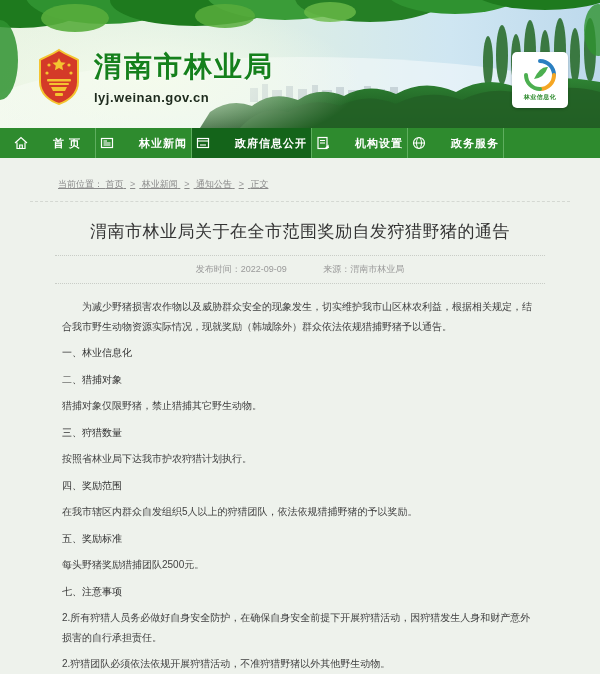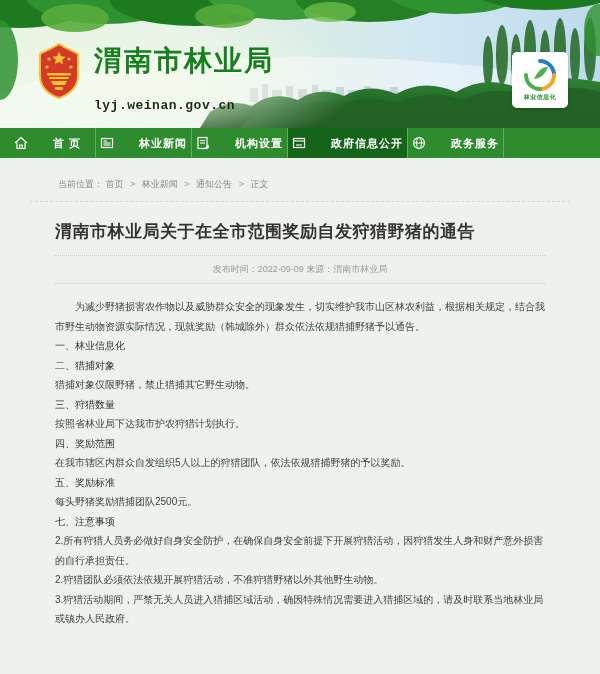--- a/index.html
+++ b/index.html
@@ -2,56 +2,56 @@
 <html><head>
 <meta charset="utf-8">
 <style>
   * { margin:0; padding:0; box-sizing:border-box; }
   html,body { width:600px; height:674px; overflow:hidden;
     font-family:"Liberation Sans","DejaVu Sans",sans-serif; background:#eef2ec; }
 
   
   .header { position:relative; width:600px; height:128px; overflow:hidden; background:#d9ecdc; }
   .header svg.banner { position:absolute; inset:0; width:100%; height:100%; display:block; }
-  .brand { position:absolute; left:38px; top:42px; display:flex; align-items:flex-start; }
+  .brand { position:absolute; left:38px; top:48px; display:flex; align-items:flex-start; }
   .emblem { width:42px; height:58px; margin-right:14px; }
   .brand-text { padding-top:2px; }
   .site-name { font-size:28px; font-weight:bold; color:#15801c; letter-spacing:2px;
     text-shadow:0 1px 2px rgba(255,255,255,.8); line-height:34px; }
-  .site-url { font-size:13px; font-weight:bold; color:#1d2a1d; letter-spacing:.5px; margin-top:20px;font-family:Liberation Mono, monospace; }
+  .site-url { font-size:13px; font-weight:bold; color:#1d2a1d; letter-spacing:.5px; margin-top:6px; }
   .badge { position:absolute; right:32px; top:52px; width:56px; height:56px; background:#fff;
     border-radius:5px; box-shadow:0 1px 3px rgba(0,0,0,.25); display:flex; flex-direction:column;
     align-items:center; justify-content:center; }
   .badge-label { font-size:6px; color:#2e8b2e; font-weight:bold; margin-top:1px; letter-spacing:.5px; }
 
   
   .nav { display:flex; width:600px; height:30px; background:#2e8b2e; }
   .nav-item { display:flex; align-items:center; justify-content:center; gap:25px; height:30px;
     border-right:1px solid #5fae5f; color:#fff; font-size:11px; font-weight:bold;
     letter-spacing:1px; cursor:pointer; }
   .nav-item .nicon { width:14px; height:14px; display:block; }
   .nav-item.w1 { width:96px; } .nav-item.w2 { width:96px; } .nav-item.w3 { width:96px; }
   .nav-item.w4 { width:120px; } .nav-item.w5 { width:96px; }
   .nav-item.active { background:#14641a; }
   .nav-fill { flex:1; }
 
   
   .content { width:600px; background:#eef2ec; padding-top:20px; }
   .crumbs { margin:0 30px; padding:0 28px 10px 28px; border-bottom:1px dashed #d4d8d2;
-    font-size:9px; color:#8a8a8a; }
+    font-size:9px; color:#8a8a8a;text-decoration:underline; }
   .crumbs .sep { margin:0 4px; color:#9a9a9a; }
   .crumb-link { color:#8a8a8a; cursor:pointer; }
   .article { margin:0 55px; }
-  .article-title { text-align:left; font-size:17px; font-weight:bold; color:#333;
+  .article-title { text-align:center; font-size:17px; font-weight:normal; color:#333;
     margin:18px 0 12px; letter-spacing:.5px; }
   .meta { border-top:1px dotted #c9cdc7; border-bottom:1px dotted #c9cdc7; text-align:center;
     font-size:9px; color:#9a9a9a; padding:7px 0; }
-  .meta span { margin:0 0; }
+  .meta span { margin:0 17px; }
   .body { margin-top:13px; font-size:10px; color:#3f3f3f; line-height:19.5px; }
-  .body p { margin:0; }
+  .body p { margin:7px; }
   .p-indent { text-indent:2em; }
   .p-head { color:#333; }
 </style>
 </head>
 <body>
 
 <div class="header">
   <svg class="banner" viewBox="0 0 600 128" preserveAspectRatio="none">
     <defs>
       <linearGradient id="sky" x1="0" y1="0" x2="1" y2="0">
@@ -162,36 +162,36 @@
   </div>
   <div class="nav-item w2">
     <svg class="nicon" viewBox="0 0 14 14">
       <rect x="1.5" y="2.5" width="11" height="9" fill="none" stroke="#fff" stroke-width="1.2"></rect>
       <line x1="3.5" y1="5" x2="7" y2="5" stroke="#fff" stroke-width="1.1"></line>
       <line x1="3.5" y1="7" x2="10.5" y2="7" stroke="#fff" stroke-width="1.1"></line>
       <line x1="3.5" y1="9" x2="10.5" y2="9" stroke="#fff" stroke-width="1.1"></line>
     </svg>
     <span>林业新闻</span>
   </div>
+  <div class="nav-item w4 active">
+    <svg class="nicon" viewBox="0 0 14 14">
+      <rect x="1.5" y="2.5" width="11" height="9" fill="none" stroke="#fff" stroke-width="1.2"></rect>
+      <line x1="1.5" y1="5" x2="12.5" y2="5" stroke="#fff" stroke-width="1.1"></line>
+      <line x1="4" y1="9" x2="10" y2="9" stroke="#fff" stroke-width="1.1"></line>
+    </svg>
+    <span>政府信息公开</span>
+  </div>
   <div class="nav-item w3">
     <svg class="nicon" viewBox="0 0 14 14">
       <rect x="2" y="1.5" width="9" height="11" fill="none" stroke="#fff" stroke-width="1.2"></rect>
       <line x1="4" y1="4.5" x2="9" y2="4.5" stroke="#fff" stroke-width="1.1"></line>
       <line x1="4" y1="7" x2="9" y2="7" stroke="#fff" stroke-width="1.1"></line>
       <path d="M8.5,12.5 L12.5,8.5 L13,12 Z" fill="#fff"></path>
     </svg>
     <span>机构设置</span>
-  </div>
-  <div class="nav-item w4 active">
-    <svg class="nicon" viewBox="0 0 14 14">
-      <rect x="1.5" y="2.5" width="11" height="9" fill="none" stroke="#fff" stroke-width="1.2"></rect>
-      <line x1="1.5" y1="5" x2="12.5" y2="5" stroke="#fff" stroke-width="1.1"></line>
-      <line x1="4" y1="9" x2="10" y2="9" stroke="#fff" stroke-width="1.1"></line>
-    </svg>
-    <span>政府信息公开</span>
   </div>
   <div class="nav-item w5">
     <svg class="nicon" viewBox="0 0 14 14">
       <circle cx="7" cy="7" r="5.5" fill="none" stroke="#fff" stroke-width="1.2"></circle>
       <ellipse cx="7" cy="7" rx="2.5" ry="5.5" fill="none" stroke="#fff" stroke-width="1"></ellipse>
       <line x1="1.5" y1="7" x2="12.5" y2="7" stroke="#fff" stroke-width="1"></line>
     </svg>
     <span>政务服务</span>
   </div>
   <div class="nav-fill"></div>

